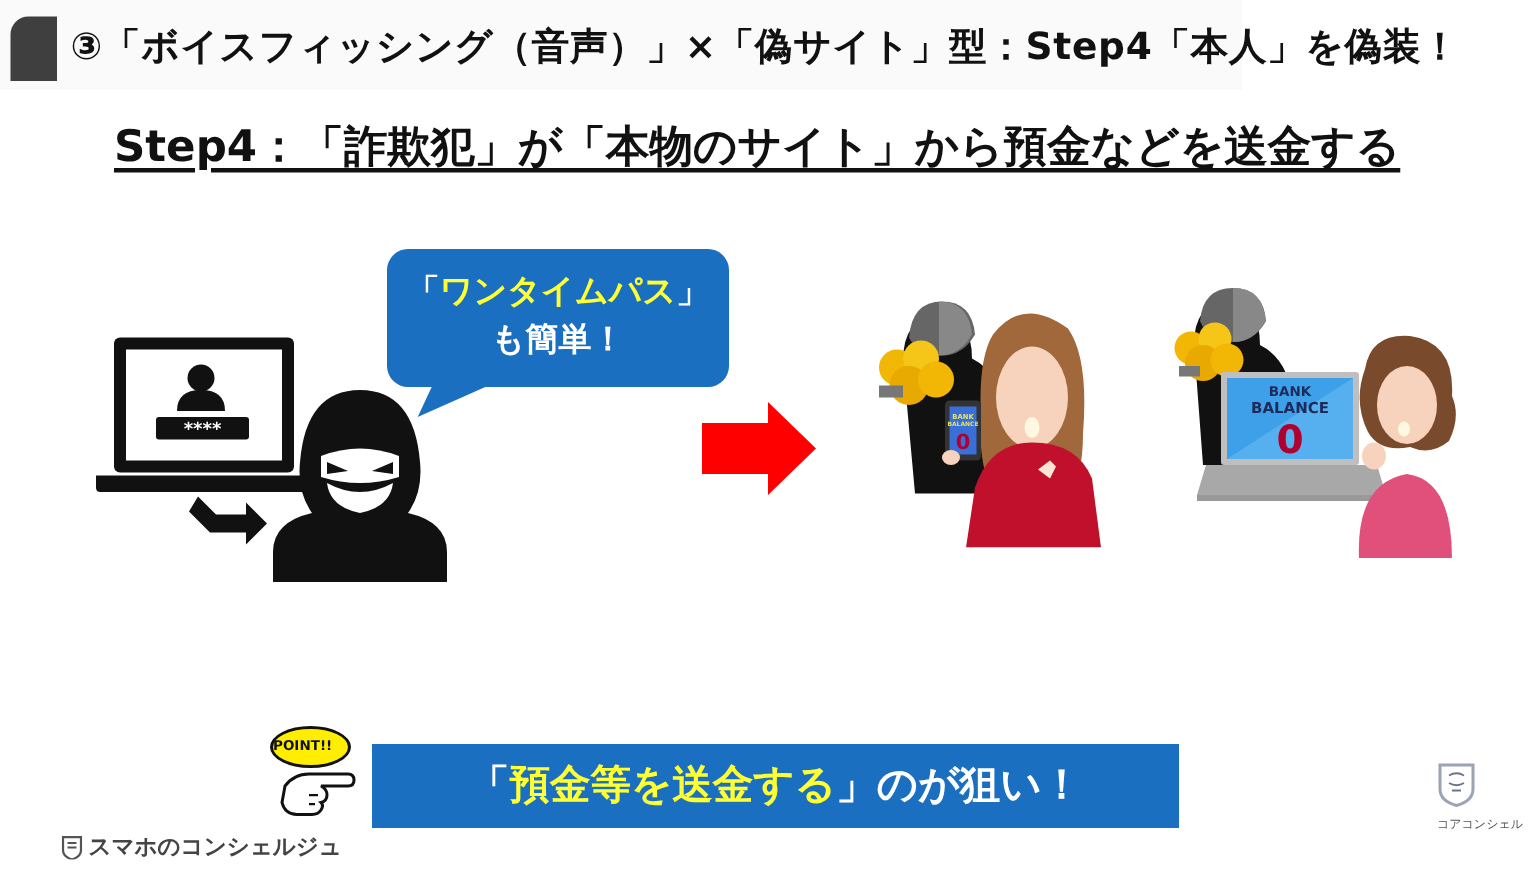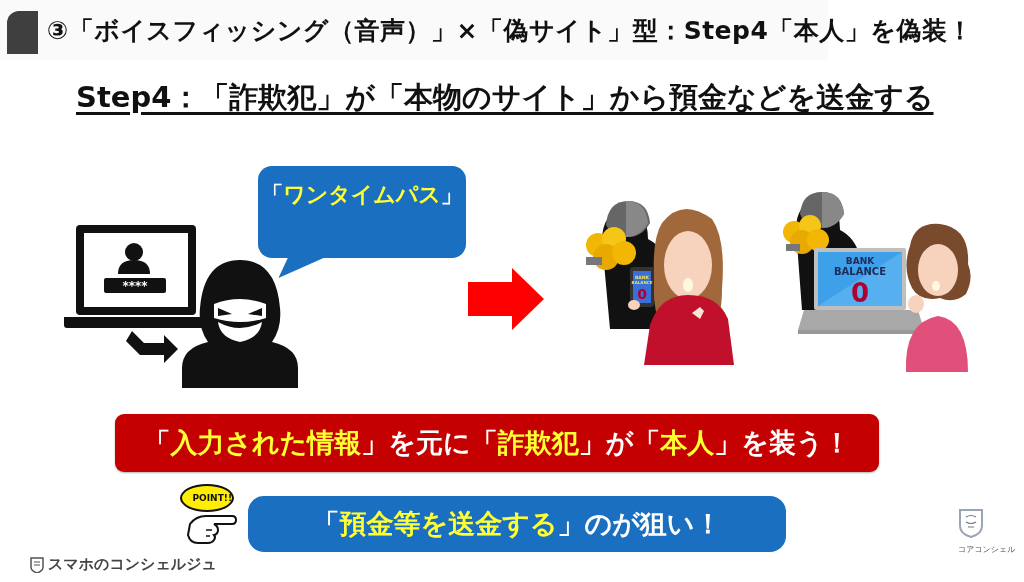--- a/index.html
+++ b/index.html
@@ -13,36 +13,36 @@
     .header-tab { position: absolute; left: 7px; top: 11px; width: 31px; height: 43px; background: #3f3f3f; border-top-left-radius: 12px; }
     .header-title { position: absolute; left: 47px; top: 14px; font-size: 25px; font-weight: bold; color: #111; letter-spacing: 0.5px; white-space: nowrap; }
 
     
     .step-heading { position: absolute; left: 28px; top: 78px; font-size: 29px; font-weight: bold; color: #111; white-space: nowrap; text-decoration: underline; text-decoration-thickness: 3px; text-underline-offset: 5px; margin-left: 48px; }
     .step-desc { position: absolute; left: 28px; top: 124px; font-size: 19px; color: #222; white-space: nowrap; }
     .step-desc b { font-weight: bold; color: #111; }
 
     
     .illus { position: absolute; }
-    .bubble { position: absolute; left: 258px; top: 166px; width: 208px; height: 92px; background: #1a6fc0; border-radius: 14px; color: #fff; text-align: center; font-weight: bold; font-size: 22px; line-height: 32px; padding-top: 13px; }
+    .bubble { position: absolute; left: 258px; top: 166px; width: 228px; height: 92px; background: #1a6fc0; border-radius: 14px; color: #fff; text-align: center; font-weight: bold; font-size: 22px; line-height: 32px; padding-top: 13px; }
     .bubble .hl { color: #ffff33; }
     .bubble-tail { position: absolute; left: 285px; top: 250px; width: 0; height: 0; border-left: 0 solid transparent; border-right: 50px solid transparent; border-top: 28px solid #1a6fc0; transform: skewX(-25deg); }
 
     .red-arrow { position: absolute; left: 466px; top: 268px; }
 
     
     .red-banner { position: absolute; left: 115px; top: 414px; width: 764px; height: 58px; background: #c40000; border-radius: 9px; color: #fff; font-size: 27px; font-weight: bold; text-align: center; line-height: 58px; white-space: nowrap; box-shadow: 0 1px 2px rgba(0,0,0,0.3); }
     .red-banner .hl { color: #ffff33; }
-    .blue-banner { position: absolute; left: 248px; top: 496px; width: 538px; height: 56px; background: #1a6fc0; border-radius: 16px; color: #fff; font-size: 27px; font-weight: bold; text-align: center; line-height: 56px; white-space: nowrap; }
+    .blue-banner { position: absolute; left: 248px; top: 496px; width: 538px; height: 56px; background: #1a6fc0; border-radius: 0; color: #fff; font-size: 27px; font-weight: bold; text-align: center; line-height: 56px; white-space: nowrap; }
     .blue-banner .hl { color: #ffff33; }
 
-    .point-badge { position: absolute; left: 180px; top: 484px; width: 54px; height: 28px; background: #ffee00; border: 2px solid #111; border-radius: 50%; font-size: 9px; font-weight: bold; text-align: right; line-height: 24px; color: #111; }
+    .point-badge { position: absolute; left: 180px; top: 484px; width: 54px; height: 28px; background: #ffee00; border: 2px solid #111; border-radius: 50%; font-size: 9px; font-weight: bold; text-align: left; line-height: 24px; color: #111; }
     .point-hand { position: absolute; left: 186px; top: 510px; }
 
-    .footer-logo { position: absolute; left: 30px; top: 555px; display: flex; align-items: center; gap: 4px; }
+    .footer-logo { position: absolute; left: 41px; top: 555px; display: flex; align-items: center; gap: 4px; }
     .footer-logo-text { font-size: 15px; color: #444; font-weight: bold; white-space: nowrap; }
 
     .corner-logo { position: absolute; left: 958px; top: 508px; width: 50px; }
     .corner-logo-text { font-size: 8px; color: #555; white-space: nowrap; margin-top: 2px; }
   </style>
 </head>
 <body>
 
 <div class="slide">
 
@@ -71,20 +71,21 @@
     <path d="M60 2 q36 0 40 48 q2 20 -8 34 q26 6 26 26 v20 h-116 v-20 q0 -20 26 -26 q-10 -14 -8 -34 q4 -48 40 -48 z" fill="#111"></path>
     <path d="M34 46 q26 -10 52 0 v14 q-26 8 -52 0 z" fill="#fff"></path>
     <path d="M38 50 l14 6 l-14 2 z" fill="#111"></path>
     <path d="M82 50 l-14 6 l14 2 z" fill="#111"></path>
     <path d="M38 64 q22 12 44 0 q-2 16 -22 20 q-20 -4 -22 -20 z" fill="#fff"></path>
   </svg>
 
   <div class="bubble-tail"></div>
   <div class="bubble">
     <div><span>「</span><span class="hl">ワンタイムパス</span><span>」</span></div>
+    <div>も簡単！</div>
   </div>
 
   <svg class="red-arrow" width="80" height="62" viewBox="0 0 80 62">
     <path d="M2 14 H46 V0 L78 31 L46 62 V48 H2 Z" fill="#ff0000"></path>
   </svg>
 
   <svg class="illus" style="left:580px;top:195px" width="170" height="170" viewBox="0 0 170 170">
 
     <path d="M22 46 q0 -30 24 -30 q22 0 22 28 q20 10 22 40 l-10 50 h-50 z" fill="#111"></path>
     <path d="M26 30 q2 -24 22 -24 q20 0 22 22 q-8 14 -22 14 q-16 0 -22 -12 z" fill="#666"></path>
@@ -131,21 +132,20 @@
     <path d="M22 124 h114 l6 20 h-126 z" fill="#a8a8a8"></path>
     <rect x="16" y="144" width="128" height="4" fill="#999"></rect>
 
     <path d="M128 60 q4 -24 30 -22 q30 4 28 40 q6 14 -2 30 q-12 10 -26 4 q-20 4 -28 -10 q-10 -20 -2 -42 z" fill="#7a4a2c"></path>
     <ellipse cx="156" cy="84" rx="20" ry="26" fill="#f7d3bd"></ellipse>
     <ellipse cx="154" cy="100" rx="4" ry="5" fill="#fff8e0"></ellipse>
     <path d="M124 186 q-2 -50 32 -56 q30 4 30 56 z" fill="#e0507a"></path>
     <ellipse cx="134" cy="118" rx="8" ry="9" fill="#f7d3bd"></ellipse>
   </svg>
 
-  <div class="red-banner"><span>「</span><span class="hl">入力された情報</span><span>」を元に「</span><span class="hl">詐欺犯</span><span>」が「</span><span class="hl">本人</span><span>」を装う！</span></div>
 
   <div class="point-badge">POINT!!</div>
   <svg class="point-hand" width="52" height="36" viewBox="0 0 52 36">
     <path d="M4 14 q6 -8 16 -8 h26 q4 0 4 4 q0 4 -4 4 h-18 q4 2 4 6 q0 4 -4 5 q2 2 0 5 q-2 3 -6 3 h-10 q-8 0 -10 -8 z" fill="#fff" stroke="#111" stroke-width="2"></path>
     <path d="M20 20 h6 M20 26 h4" stroke="#111" stroke-width="1.5"></path>
   </svg>
 
   <div class="blue-banner"><span>「</span><span class="hl">預金等を送金する</span><span>」のが狙い！</span></div>
 
   <div class="footer-logo">

